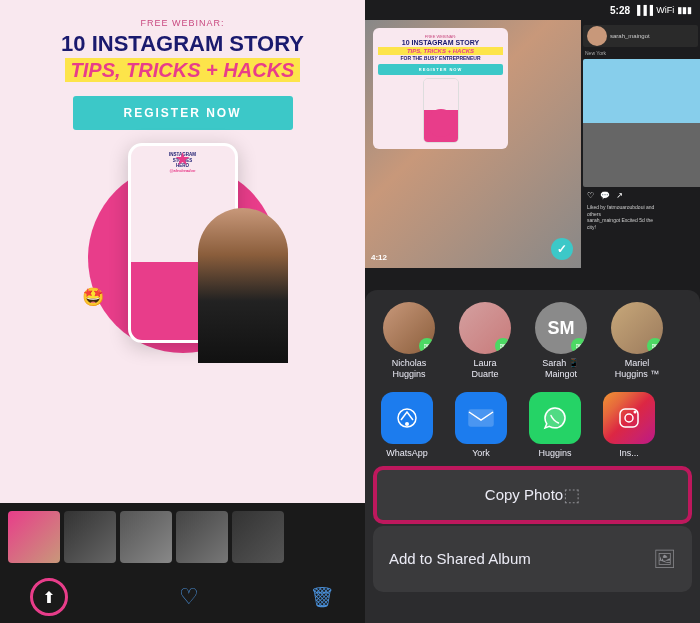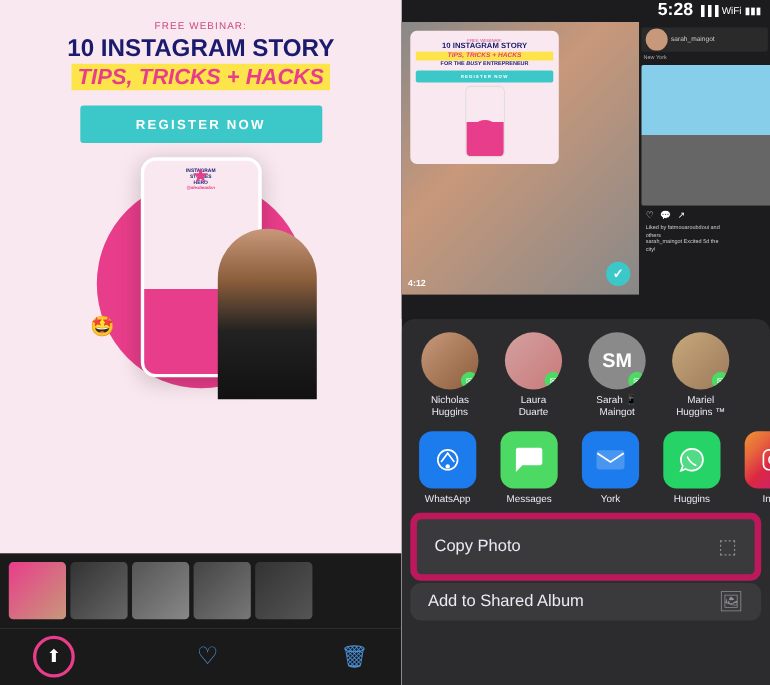--- a/index.html
+++ b/index.html
@@ -405,58 +405,59 @@
       justify-content: space-between;
       padding: 14px 16px;
       background: #3a3a3c;
       margin: 0 8px 2px 8px;
       border-radius: 10px;
       cursor: pointer;
       border: 2px solid transparent;
     }
 
     .action-item.highlighted {
-      border: 6px solid #be185d;
+      border: 4px solid #be185d;
+      justify-content: center;
     }
 
     .action-label {
       font-size: 15px;
       color: #ebebf5;
     }
 
     .action-icon-right {
       font-size: 18px;
       color: #8e8e93;
     }
 
     .action-item-second {
       display: flex;
       align-items: center;
       justify-content: space-between;
-      padding: 6px 16px;
+      padding: 22px 16px;
       background: #3a3a3c;
       margin: 0 8px 2px 8px;
       border-radius: 10px;
       cursor: pointer;
     }
 
     
     .status-bar-right {
       height: 20px;
       background: #1c1c1e;
       display: flex;
       align-items: center;
       justify-content: flex-end;
       padding: 0 8px;
       gap: 4px;
     }
 
     .status-time {
       color: white;
-      font-size: 16px;
+      font-size: 10px;
       font-weight: 600;
     }
 
     .status-icons {
       display: flex;
       gap: 3px;
       align-items: center;
     }
 
     .status-icon {
@@ -619,28 +620,20 @@
         <div class="app-icon app-airdrop">
           <svg width="28" height="28" viewBox="0 0 28 28" fill="none">
             <circle cx="14" cy="14" r="9" stroke="white" stroke-width="1.5" fill="none"></circle>
             <path d="M8 16 L14 8 L20 16" stroke="white" stroke-width="1.5" fill="none"></path>
             <circle cx="14" cy="20" r="2" fill="white"></circle>
           </svg>
         </div>
         <div class="app-name">WhatsApp</div>
       </div>
       <div class="app-item">
-        <div class="app-icon app-messages">
-          <svg width="28" height="26" viewBox="0 0 28 26" fill="none">
-            <path d="M4 2 H24 C25.1 2 26 2.9 26 4 V16 C26 17.1 25.1 18 24 18 H8 L2 24 V4 C2 2.9 2.9 2 4 2Z" fill="white"></path>
-          </svg>
-        </div>
-        <div class="app-name">Messages</div>
-      </div>
-      <div class="app-item">
         <div class="app-icon app-mail">
           <svg width="28" height="20" viewBox="0 0 28 20" fill="none">
             <rect x="2" y="2" width="24" height="16" rx="2" fill="white" opacity="0.2" stroke="white" stroke-width="1.5"></rect>
             <path d="M2 4 L14 12 L26 4" stroke="white" stroke-width="1.5" fill="none"></path>
           </svg>
         </div>
         <div class="app-name">York</div>
       </div>
       <div class="app-item">
         <div class="app-icon app-whatsapp">

